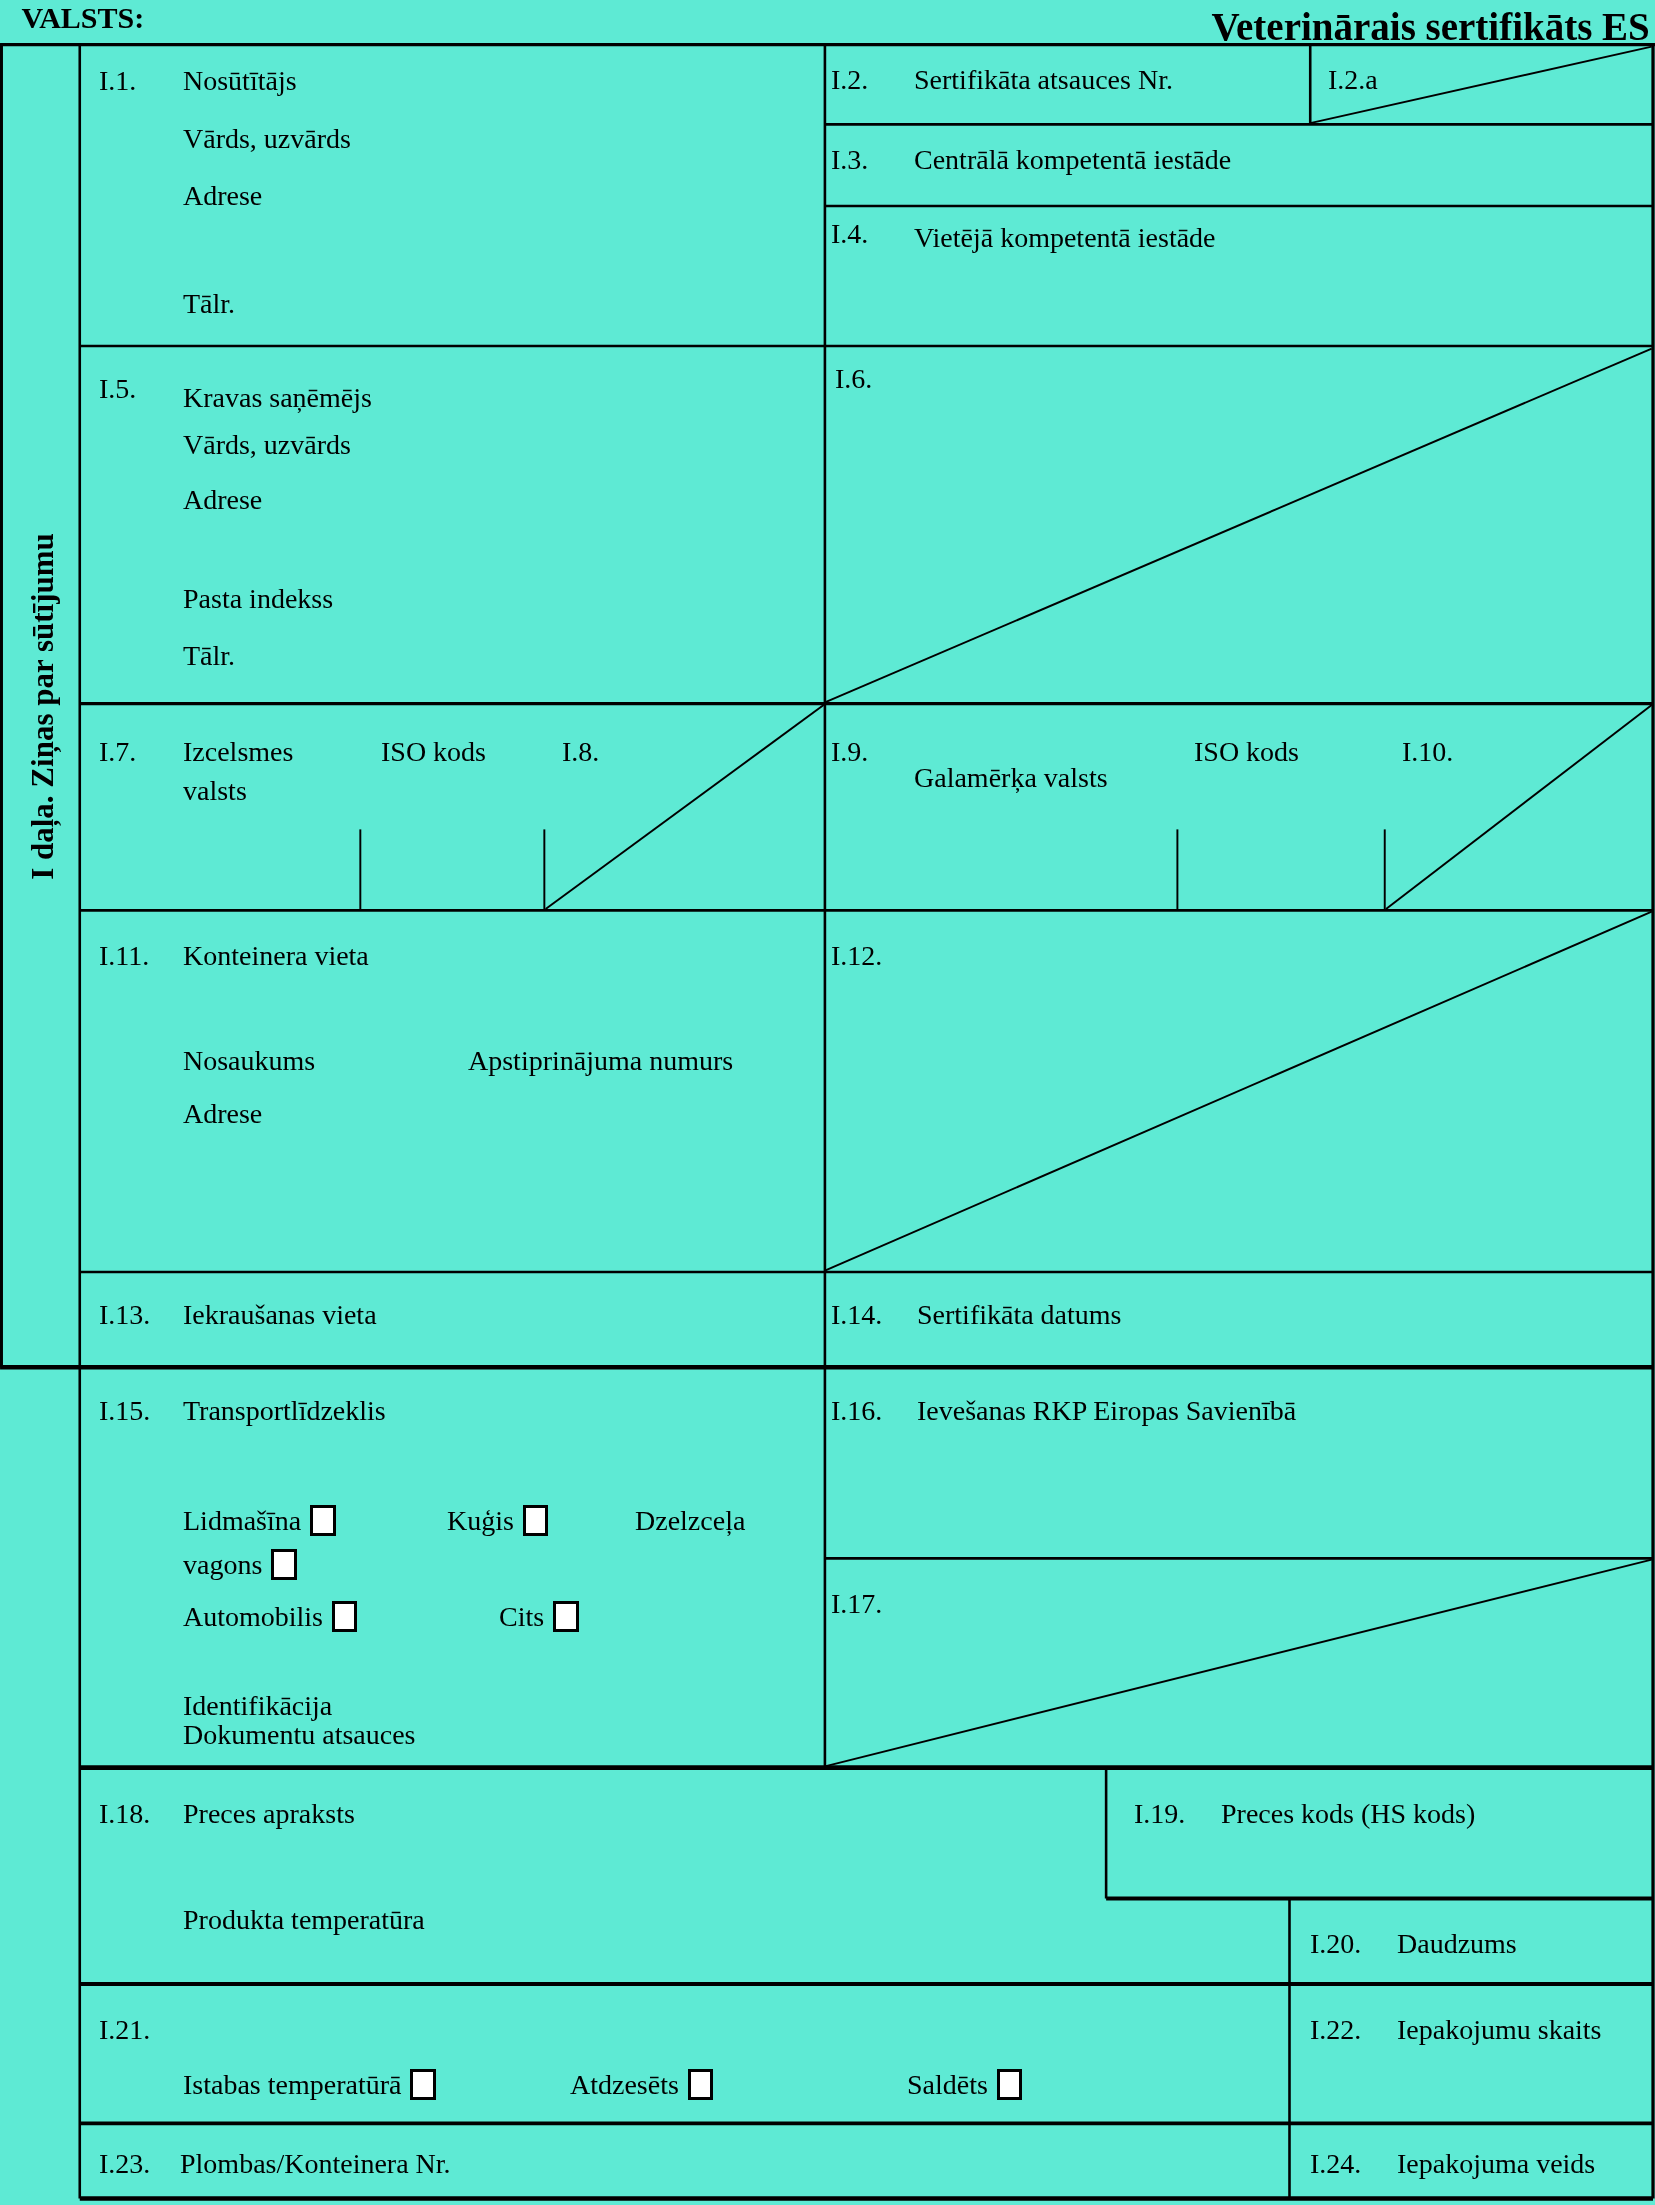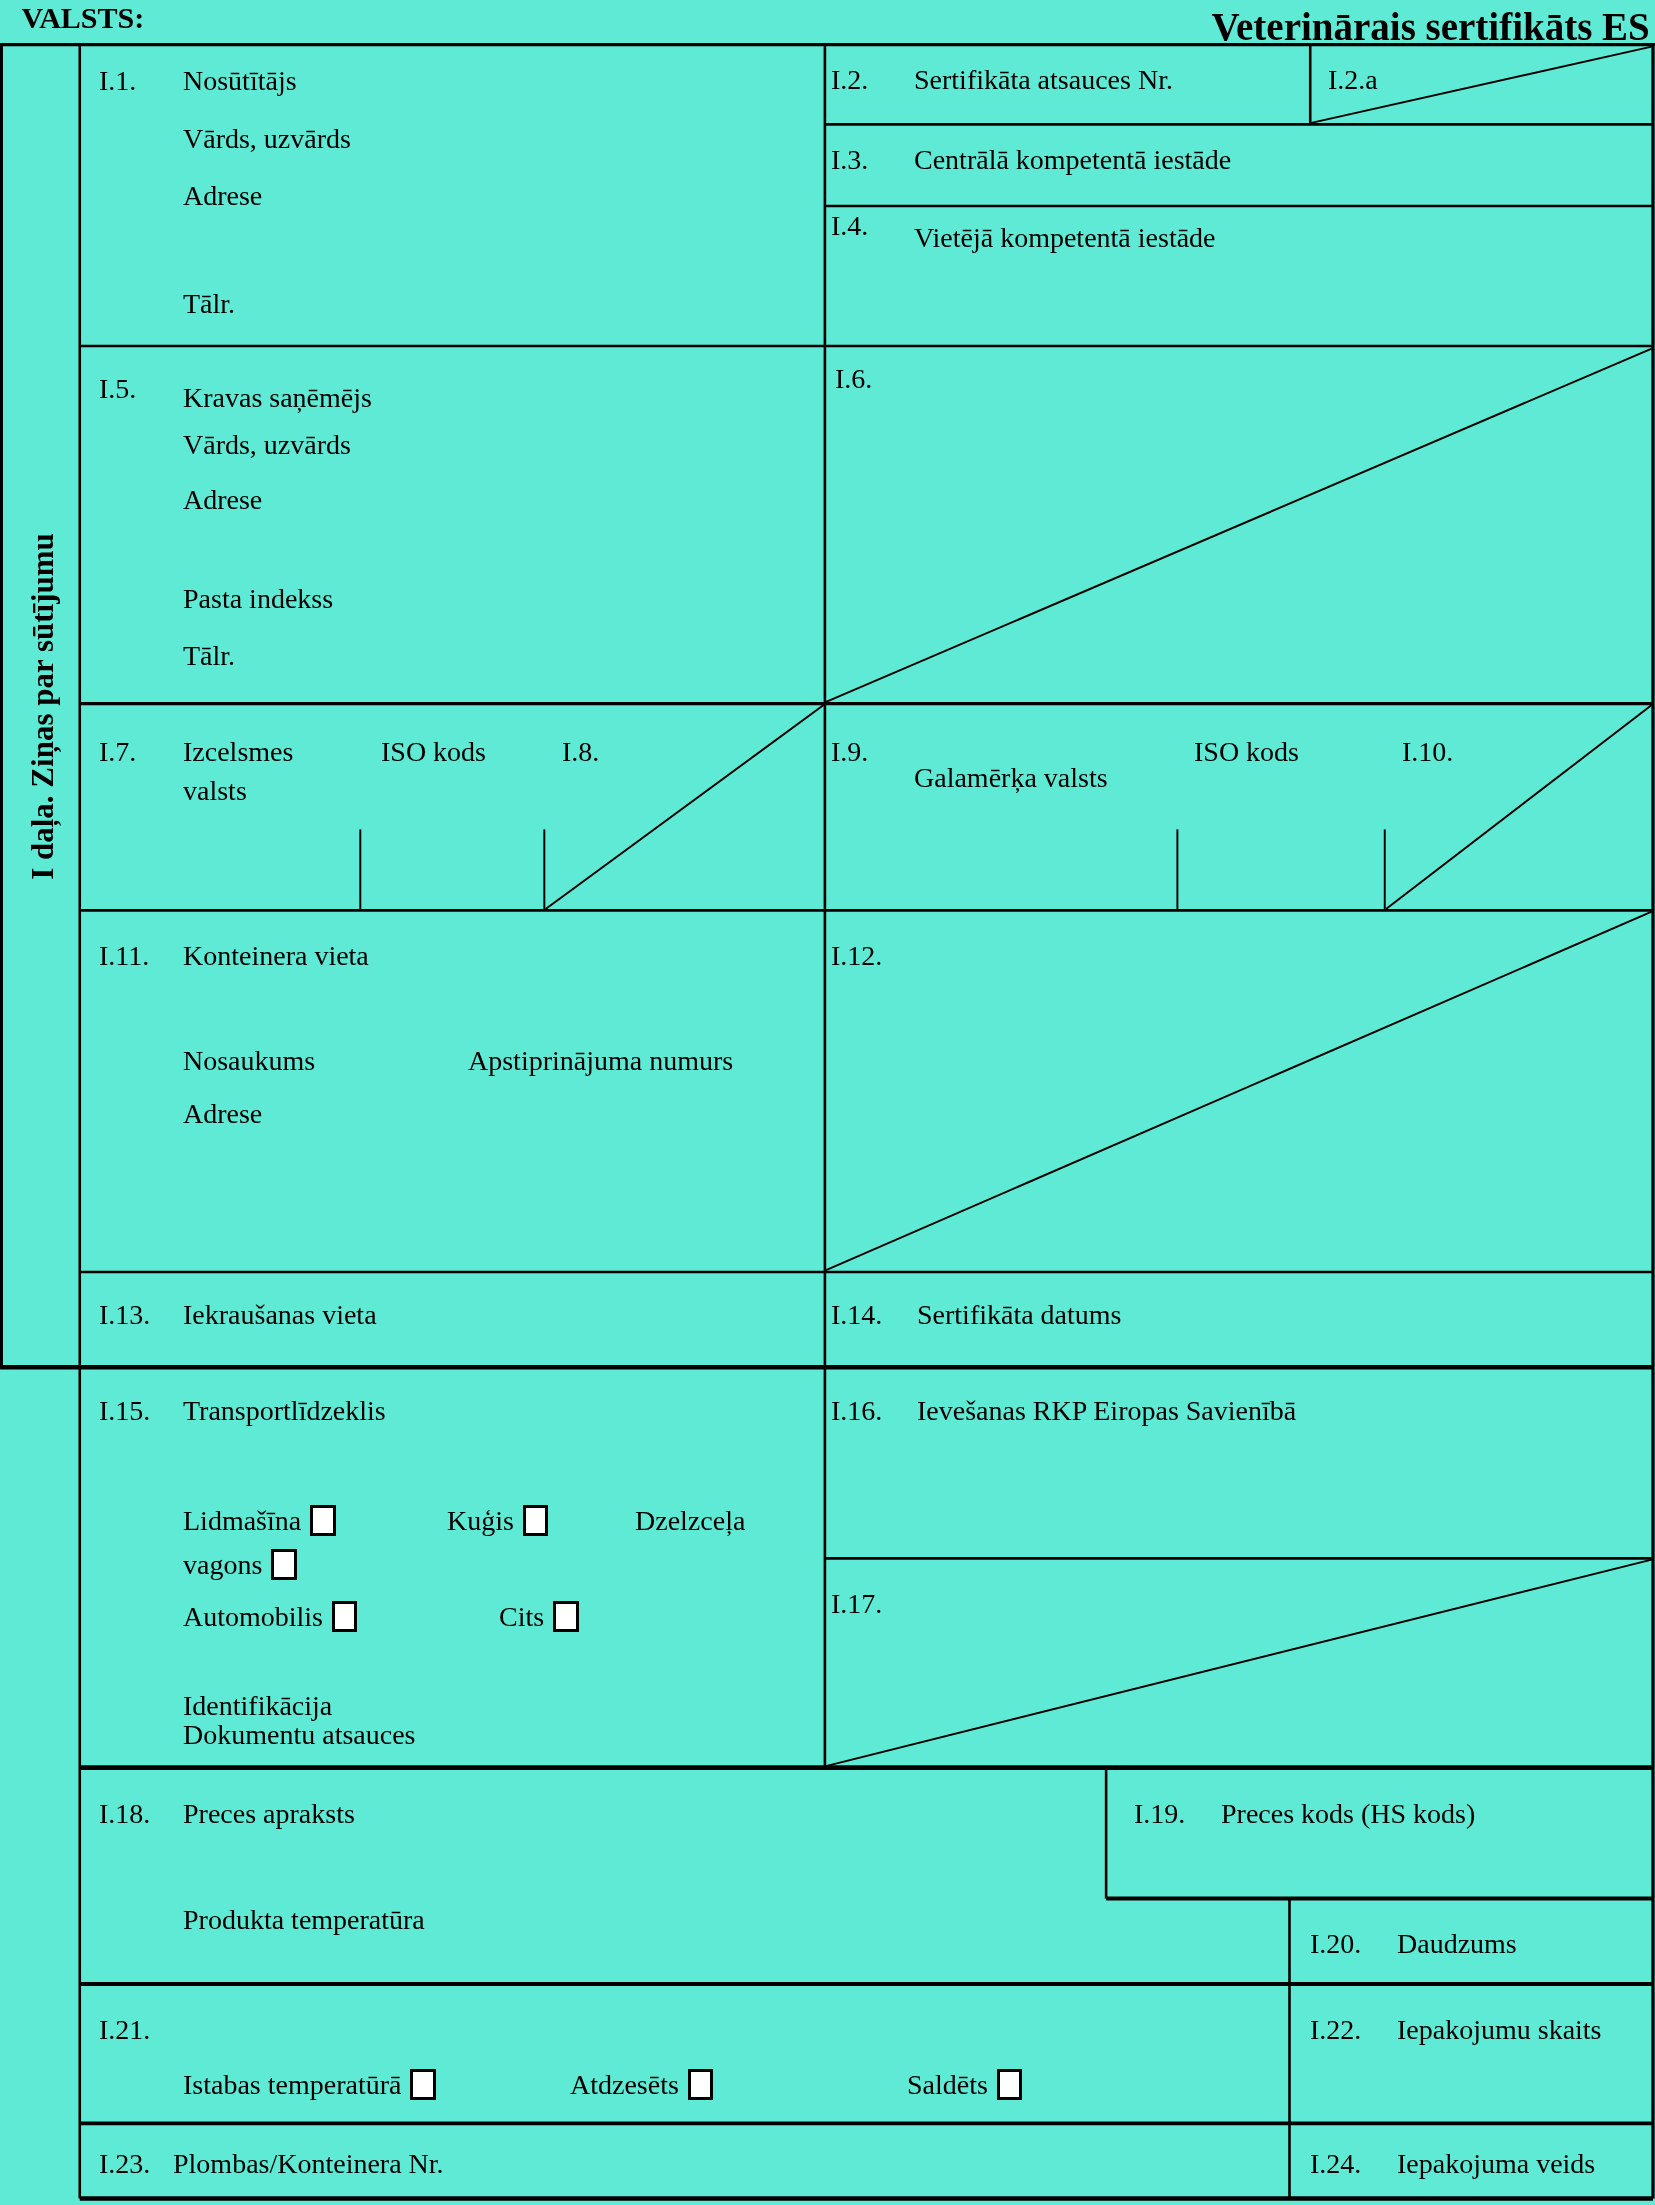--- a/index.html
+++ b/index.html
@@ -93,21 +93,21 @@
   <div class="t" style="left:183px;top:123px">Vārds, uzvārds</div>
   <div class="t" style="left:183px;top:180px">Adrese</div>
   <div class="t" style="left:183px;top:288px">Tālr.</div>
 
   <div class="t" style="left:831px;top:64px">I.2.</div>
   <div class="t" style="left:914px;top:64px">Sertifikāta atsauces Nr.</div>
   <div class="t" style="left:1328px;top:64px">I.2.a</div>
 
   <div class="t" style="left:831px;top:144px">I.3.</div>
   <div class="t" style="left:914px;top:144px">Centrālā kompetentā iestāde</div>
-  <div class="t" style="left:831px;top:210px">I.4.</div>
+  <div class="t" style="left:831px;top:218px">I.4.</div>
   <div class="t" style="left:914px;top:222px">Vietējā kompetentā iestāde</div>
 
   <div class="t" style="left:99px;top:373px">I.5.</div>
   <div class="t" style="left:183px;top:382px">Kravas saņēmējs</div>
   <div class="t" style="left:183px;top:429px">Vārds, uzvārds</div>
   <div class="t" style="left:183px;top:484px">Adrese</div>
   <div class="t" style="left:183px;top:583px">Pasta indekss</div>
   <div class="t" style="left:183px;top:640px">Tālr.</div>
 
   <div class="t" style="left:835px;top:363px">I.6.</div>
@@ -160,18 +160,18 @@
 
   <div class="t" style="left:99px;top:2014px">I.21.</div>
   <div class="t" style="left:183px;top:1904px">Produkta temperatūra</div>
   <div class="t" style="left:183px;top:2069px"><span>Istabas temperatūrā</span><span class="cb"></span></div>
   <div class="t" style="left:570px;top:2069px"><span>Atdzesēts</span><span class="cb"></span></div>
   <div class="t" style="left:907px;top:2069px"><span>Saldēts</span><span class="cb"></span></div>
   <div class="t" style="left:1310px;top:2014px">I.22.</div>
   <div class="t" style="left:1397px;top:2014px">Iepakojumu skaits</div>
 
   <div class="t" style="left:99px;top:2148px">I.23.</div>
-  <div class="t" style="left:173px;top:2148px">Plombas/Konteinera Nr.</div>
+  <div class="t" style="left:180px;top:2148px">Plombas/Konteinera Nr.</div>
   <div class="t" style="left:1310px;top:2148px">I.24.</div>
   <div class="t" style="left:1397px;top:2148px">Iepakojuma veids</div>
 
 </div>
 
 
 </body></html>

